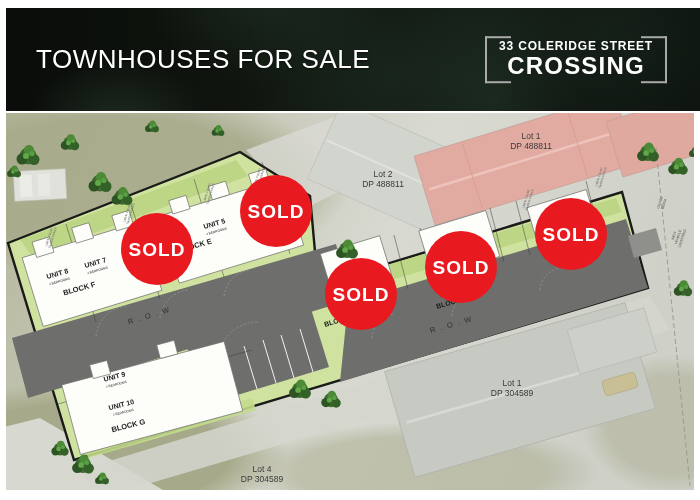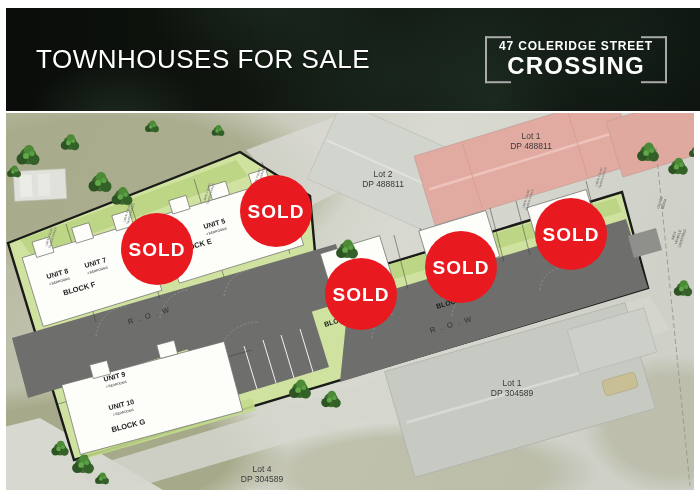--- a/index.html
+++ b/index.html
@@ -357,19 +357,19 @@
           </g>
         </g>
     </g>
   </svg>
 
   <div class="banner">
     <div class="banner-title">TOWNHOUSES FOR SALE</div>
     <div class="addr">
       <div class="bracket l"></div>
       <div class="addr-text">
-        <div class="addr-line1">47 COLERIDGE STREET</div>
+        <div class="addr-line1">33 COLERIDGE STREET</div>
         <div class="addr-line2">CROSSING</div>
       </div>
       <div class="bracket r"></div>
     </div>
   </div>
 </div>
 
 </body></html>

